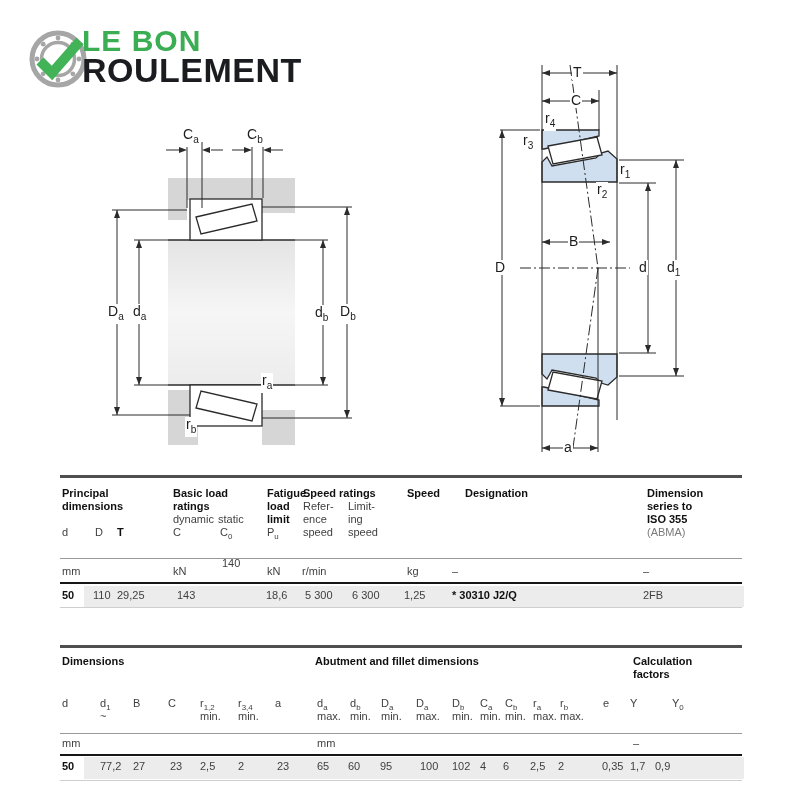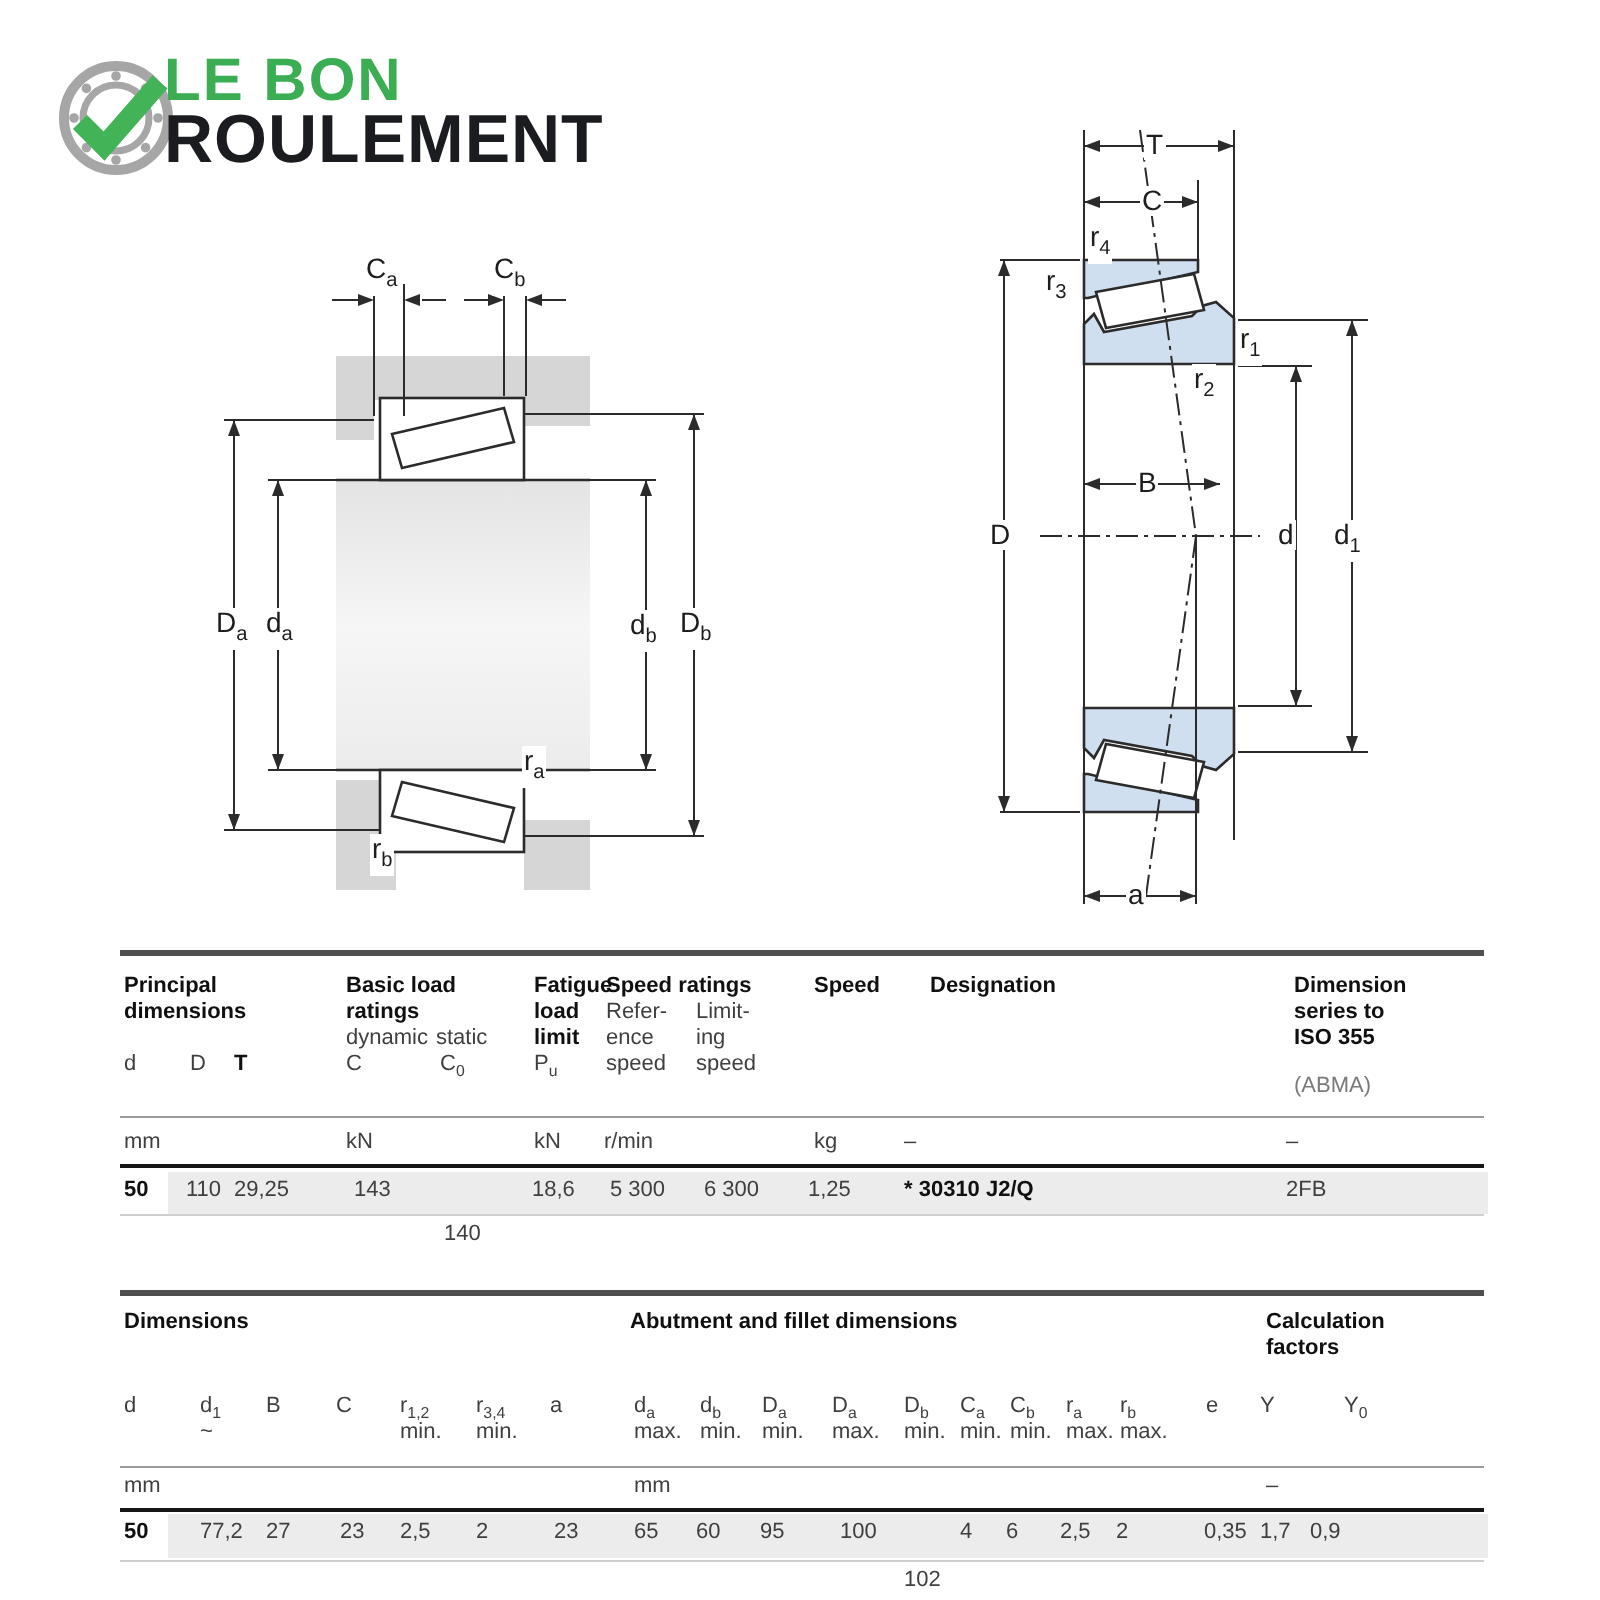--- a/index.html
+++ b/index.html
@@ -9,21 +9,21 @@
   
   .logo-top{font-weight:bold;font-size:30px;line-height:30px;letter-spacing:1px;color:#3BAD52;}
   .logo-bottom{font-weight:bold;font-size:34px;line-height:32px;letter-spacing:0.5px;color:#1A1C20;}
   
   .dlabel{position:absolute;font-size:14px;line-height:15px;color:#1d1d1d;background:#fff;padding:0 1px;white-space:nowrap;}
   .dlabel sub{font-size:0.72em;}
   
   .cell{position:absolute;font-size:11px;line-height:13px;color:#3f3f3f;white-space:pre-line;}
   .cell sub{font-size:0.72em;}
   .b{font-weight:bold;color:#101010;}
-  .muted{color:#7a7a7a;margin-top:11px;}
+  .muted{color:#7a7a7a;}
   .rule{position:absolute;}
 </style>
 </head>
 <body>
 
 <div id="page">
 
   <div class="abs" style="left:0;top:0;width:300px;height:100px;">
     <svg class="abs" style="left:28px;top:26px;" width="64" height="66" viewBox="0 0 64 66">
       <circle cx="30" cy="33" r="26" fill="none" stroke="#a6a6a6" stroke-width="5"></circle>
@@ -234,21 +234,21 @@
   <span class="cell" style="left:643px;top:565px;">–</span>
 
   <div class="rule" style="left:60px;top:582px;width:682px;height:2px;background:#161616;"></div>
   <div class="rule" style="left:84px;top:586px;width:660px;height:21px;background:#ececec;"></div>
   <div class="rule" style="left:60px;top:607px;width:682px;height:1px;background:#cfcfcf;"></div>
 
   <span class="cell b" style="left:62px;top:589px;">50</span>
   <span class="cell" style="left:93px;top:589px;">110</span>
   <span class="cell" style="left:117px;top:589px;">29,25</span>
   <span class="cell" style="left:177px;top:589px;">143</span>
-  <span class="cell" style="left:222px;top:611px;">140</span>
+  <span class="cell" style="left:222px;top:557px;">140</span>
   <span class="cell" style="left:266px;top:589px;">18,6</span>
   <span class="cell" style="left:305px;top:589px;">5 300</span>
   <span class="cell" style="left:352px;top:589px;">6 300</span>
   <span class="cell" style="left:404px;top:589px;">1,25</span>
   <span class="cell b" style="left:452px;top:589px;">* 30310 J2/Q</span>
   <span class="cell" style="left:643px;top:589px;">2FB</span>
 
   <div class="rule" style="left:60px;top:645px;width:682px;height:3px;background:#4f4f4f;"></div>
 
   <span class="cell b" style="left:62px;top:655px;">Dimensions</span>
@@ -302,21 +302,21 @@
   <span class="cell" style="left:100px;top:760px;">77,2</span>
   <span class="cell" style="left:133px;top:760px;">27</span>
   <span class="cell" style="left:170px;top:760px;">23</span>
   <span class="cell" style="left:200px;top:760px;">2,5</span>
   <span class="cell" style="left:238px;top:760px;">2</span>
   <span class="cell" style="left:277px;top:760px;">23</span>
   <span class="cell" style="left:317px;top:760px;">65</span>
   <span class="cell" style="left:348px;top:760px;">60</span>
   <span class="cell" style="left:380px;top:760px;">95</span>
   <span class="cell" style="left:420px;top:760px;">100</span>
-  <span class="cell" style="left:452px;top:784px;">102</span>
+  <span class="cell" style="left:452px;top:760px;">102</span>
   <span class="cell" style="left:480px;top:760px;">4</span>
   <span class="cell" style="left:503px;top:760px;">6</span>
   <span class="cell" style="left:530px;top:760px;">2,5</span>
   <span class="cell" style="left:558px;top:760px;">2</span>
   <span class="cell" style="left:602px;top:760px;">0,35</span>
   <span class="cell" style="left:630px;top:760px;">1,7</span>
   <span class="cell" style="left:655px;top:760px;">0,9</span>
 
 </div>
 

